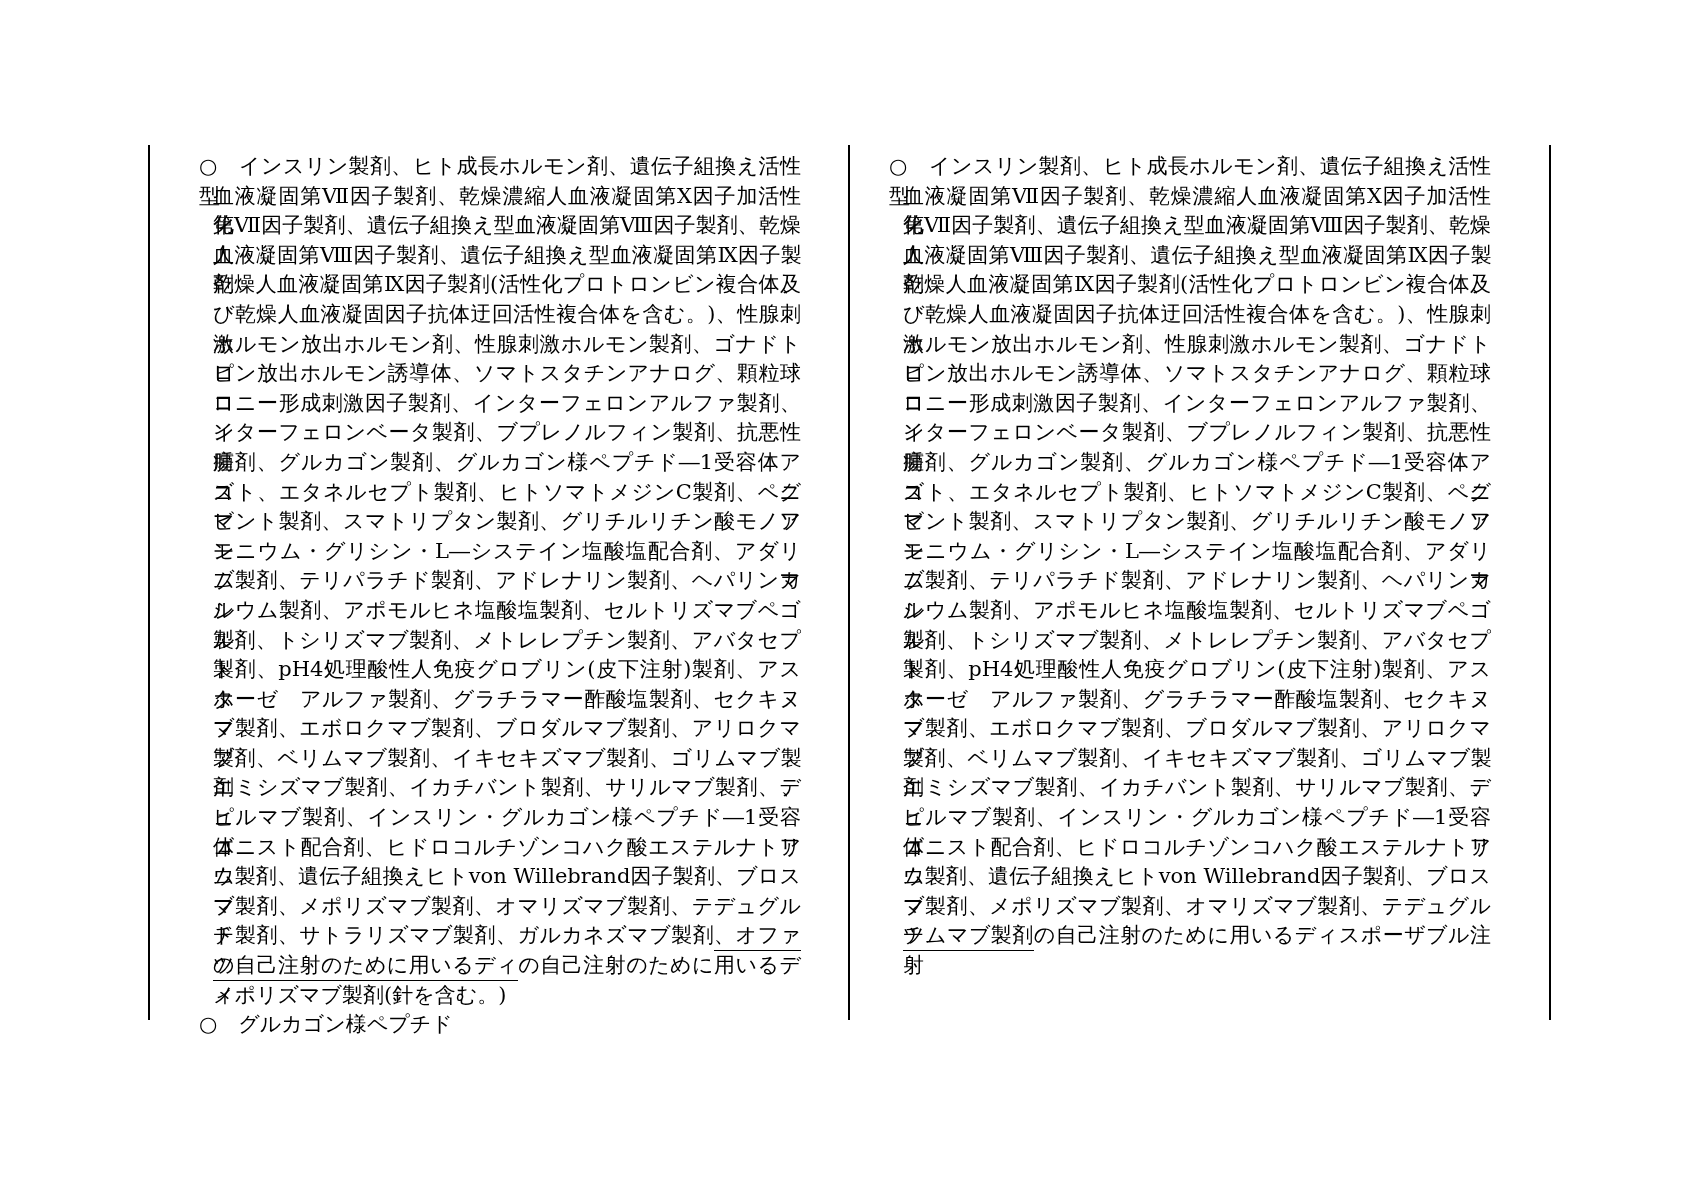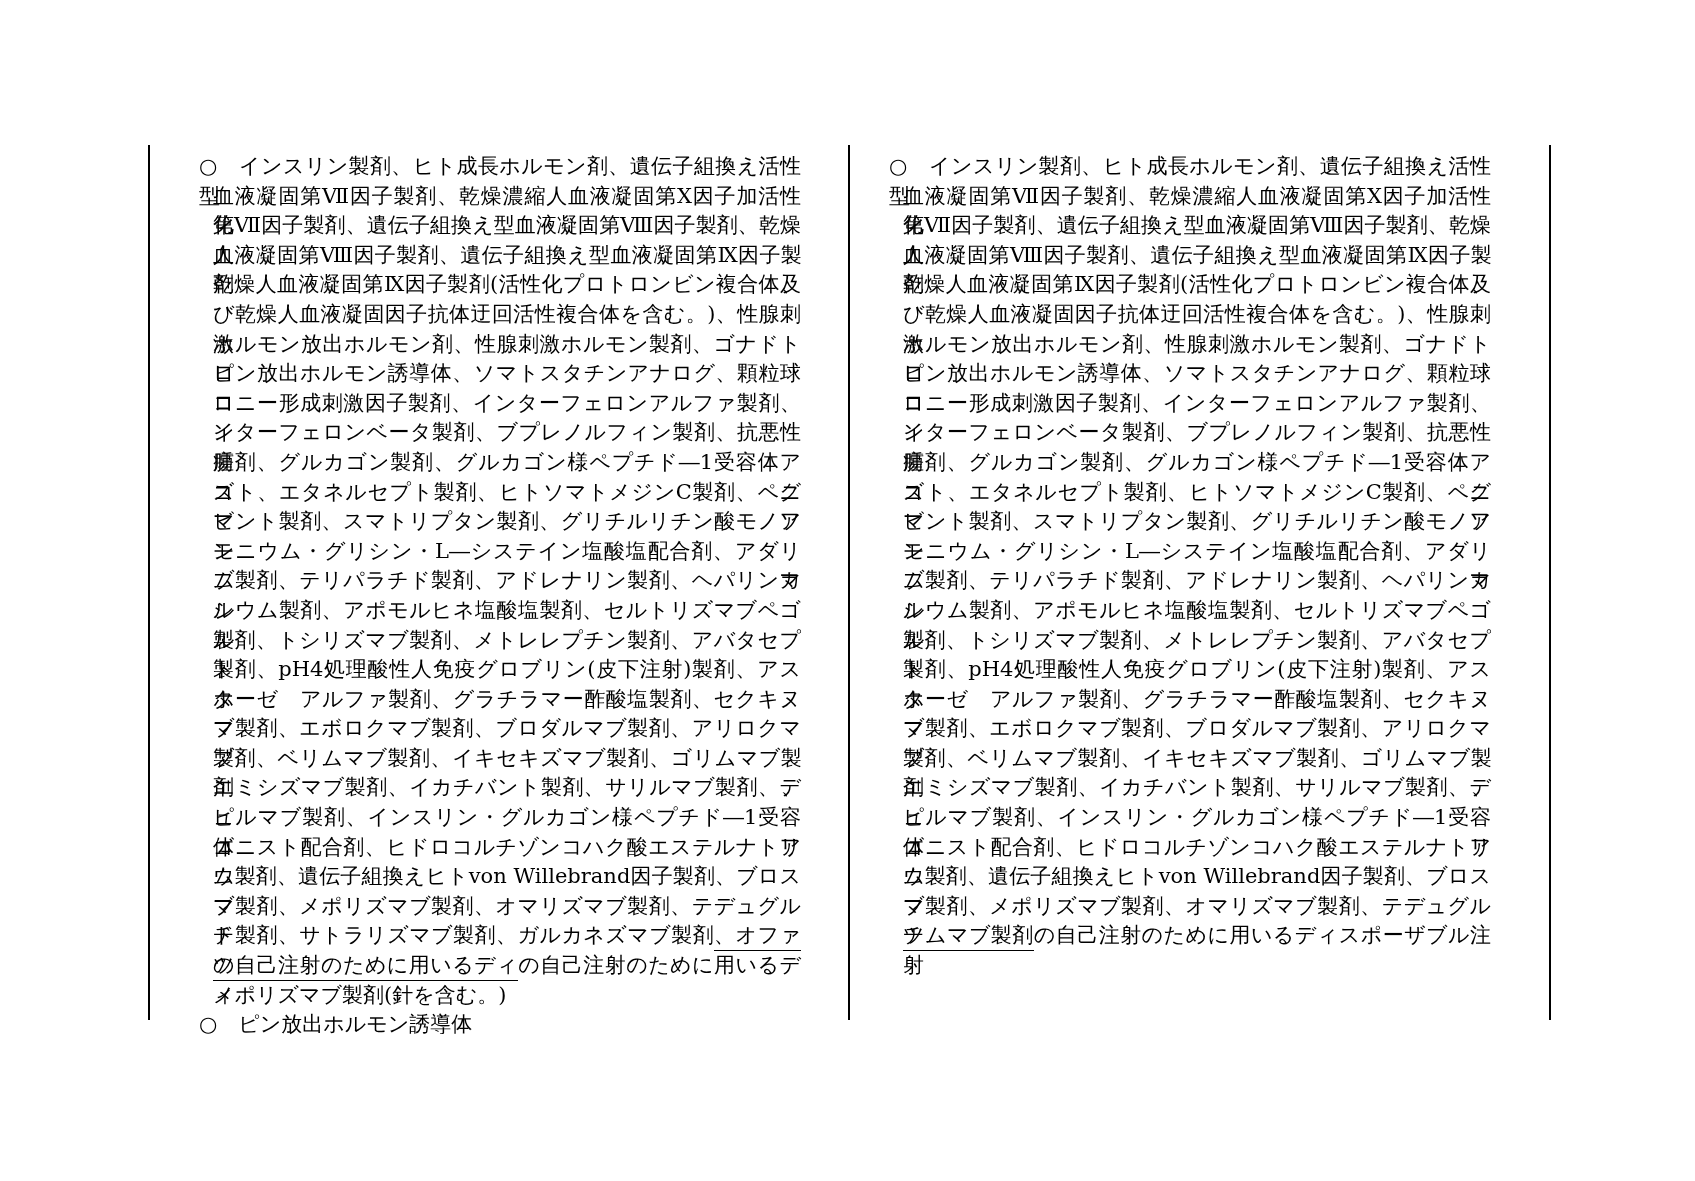--- a/index.html
+++ b/index.html
@@ -84,21 +84,21 @@
     <div class="line full"><span>ブ製剤、エボロクマブ製剤、ブロダルマブ製剤、アリロクマブ</span></div>
     <div class="line full tight"><span>製剤、ベリムマブ製剤、イキセキズマブ製剤、ゴリムマブ製剤、</span></div>
     <div class="line full"><span>エミシズマブ製剤、イカチバント製剤、サリルマブ製剤、デュ</span></div>
     <div class="line full"><span>ピルマブ製剤、インスリン・グルカゴン様ペプチド―1受容体ア</span></div>
     <div class="line full"><span>ゴニスト配合剤、ヒドロコルチゾンコハク酸エステルナトリウ</span></div>
     <div class="line full"><span>ム製剤、遺伝子組換えヒトvon Willebrand因子製剤、ブロスマ</span></div>
     <div class="line full"><span>ブ製剤、メポリズマブ製剤、オマリズマブ製剤、テデュグルチ</span></div>
     <div class="line full"><span>ド製剤、サトラリズマブ製剤、ガルカネズマブ製剤</span><span class="u">、オファツ</span></div>
     <div class="line full"><span class="u">の自己注射のために用いるディ</span><span>の自己注射のために用いるディ</span></div>
     <div class="line"><span>メポリズマブ製剤(針を含む。)</span></div>
-    <div class="line bullet"><span>○　ピン放出ホルモン誘導体</span></div>
+    <div class="line bullet"><span>○　グルカゴン様ペプチド</span></div>
   </div>
 <div class="col" id="col-right">
     <div class="line full bullet"><span>○　インスリン製剤、ヒト成長ホルモン剤、遺伝子組換え活性型</span></div>
     <div class="line full"><span>血液凝固第Ⅶ因子製剤、乾燥濃縮人血液凝固第Ⅹ因子加活性化</span></div>
     <div class="line full"><span>第Ⅶ因子製剤、遺伝子組換え型血液凝固第Ⅷ因子製剤、乾燥人</span></div>
     <div class="line full tight"><span>血液凝固第Ⅷ因子製剤、遺伝子組換え型血液凝固第Ⅸ因子製剤、</span></div>
     <div class="line full"><span>乾燥人血液凝固第Ⅸ因子製剤(活性化プロトロンビン複合体及</span></div>
     <div class="line full"><span>び乾燥人血液凝固因子抗体迂回活性複合体を含む。)、性腺刺激</span></div>
     <div class="line full"><span>ホルモン放出ホルモン剤、性腺刺激ホルモン製剤、ゴナドトロ</span></div>
     <div class="line full"><span>ピン放出ホルモン誘導体、ソマトスタチンアナログ、顆粒球コ</span></div>

